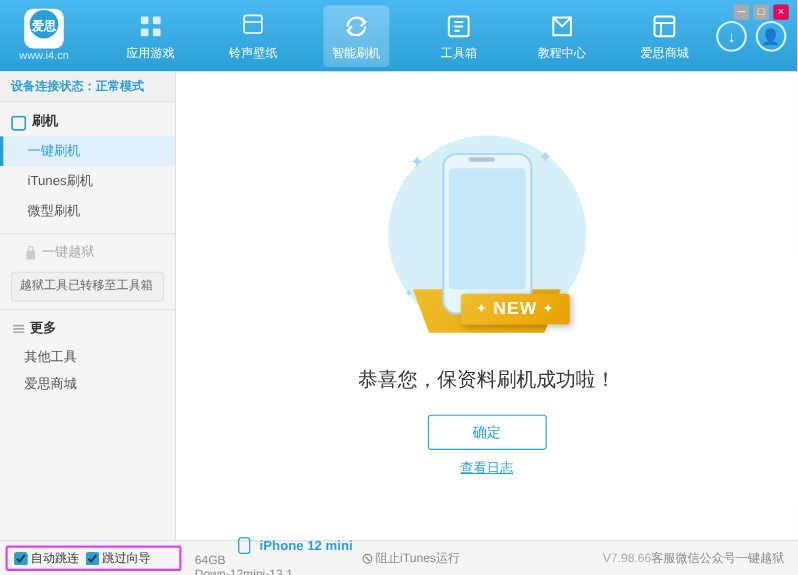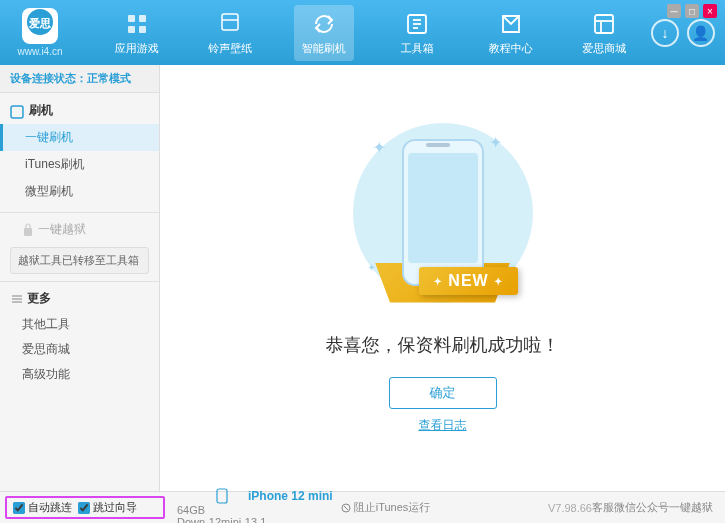--- a/index.html
+++ b/index.html
@@ -48,21 +48,21 @@
     
     .content { flex: 1; background: #fff; display: flex; flex-direction: column; align-items: center; justify-content: center; position: relative; }
     .content-illustration { display: flex; flex-direction: column; align-items: center; margin-bottom: 20px; }
     .phone-circle { width: 180px; height: 180px; background: #d6f0fa; border-radius: 50%; display: flex; align-items: center; justify-content: center; position: relative; margin-bottom: 10px; }
     .phone-svg { position: relative; z-index: 2; }
     .success-text { font-size: 18px; color: #333; margin-bottom: 20px; }
     .confirm-btn { background: #fff; border: 1px solid #2a9fd6; color: #2a9fd6; padding: 6px 40px; border-radius: 3px; cursor: pointer; font-size: 13px; margin-bottom: 8px; }
     .back-link { font-size: 12px; color: #2a9fd6; cursor: pointer; text-decoration: underline; }
     .checkbox-item { display: flex; align-items: center; gap: 3px; cursor: pointer; font-size: 11px; color: #333; border: 1px solid #e05; padding: 1px 4px; border-radius: 2px; }
     .checkbox-item input { width: 12px; height: 12px; accent-color: #2a9fd6; }
-    .device-name { color: #2a9fd6; font-size: 12px; font-weight: bold; display: flex; align-items: center; gap: 20px; padding-left: 39px; }
+    .device-name { color: #2a9fd6; font-size: 12px; font-weight: bold; display: flex; align-items: center; gap: 8px; padding-left: 39px; }
     .device-detail { font-size: 11px; color: #888; }
     .bottom-link { color: #888; cursor: pointer; }
 
     
     .star { position: absolute; color: #a8d8f0; font-size: 16px; }
   </style>
 </head>
 <body>
 
 <div style="position:relative; width:725px; height:523px; overflow:hidden;">
@@ -208,23 +208,20 @@
             <line x1="2" y1="7" x2="12" y2="7" stroke="#aaa" stroke-width="1.5"></line>
             <line x1="2" y1="10" x2="12" y2="10" stroke="#aaa" stroke-width="1.5"></line>
           </svg>
         &nbsp;<span>更多</span>
       </div>
       <div class="sidebar-sub">
         <span>其他工具</span>
       </div>
       <div class="sidebar-sub">
         <span>爱思商城</span>
-      </div>
-      <div class="sidebar-sub">
-        <span>高级功能</span>
       </div>
     </div>
 
     <div class="content">
 
       <div class="content-illustration">
         <div class="phone-circle">
 
           <span class="star" style="top:15px; left:20px;">✦</span>
           <span class="star" style="top:10px; right:30px;">✦</span>

